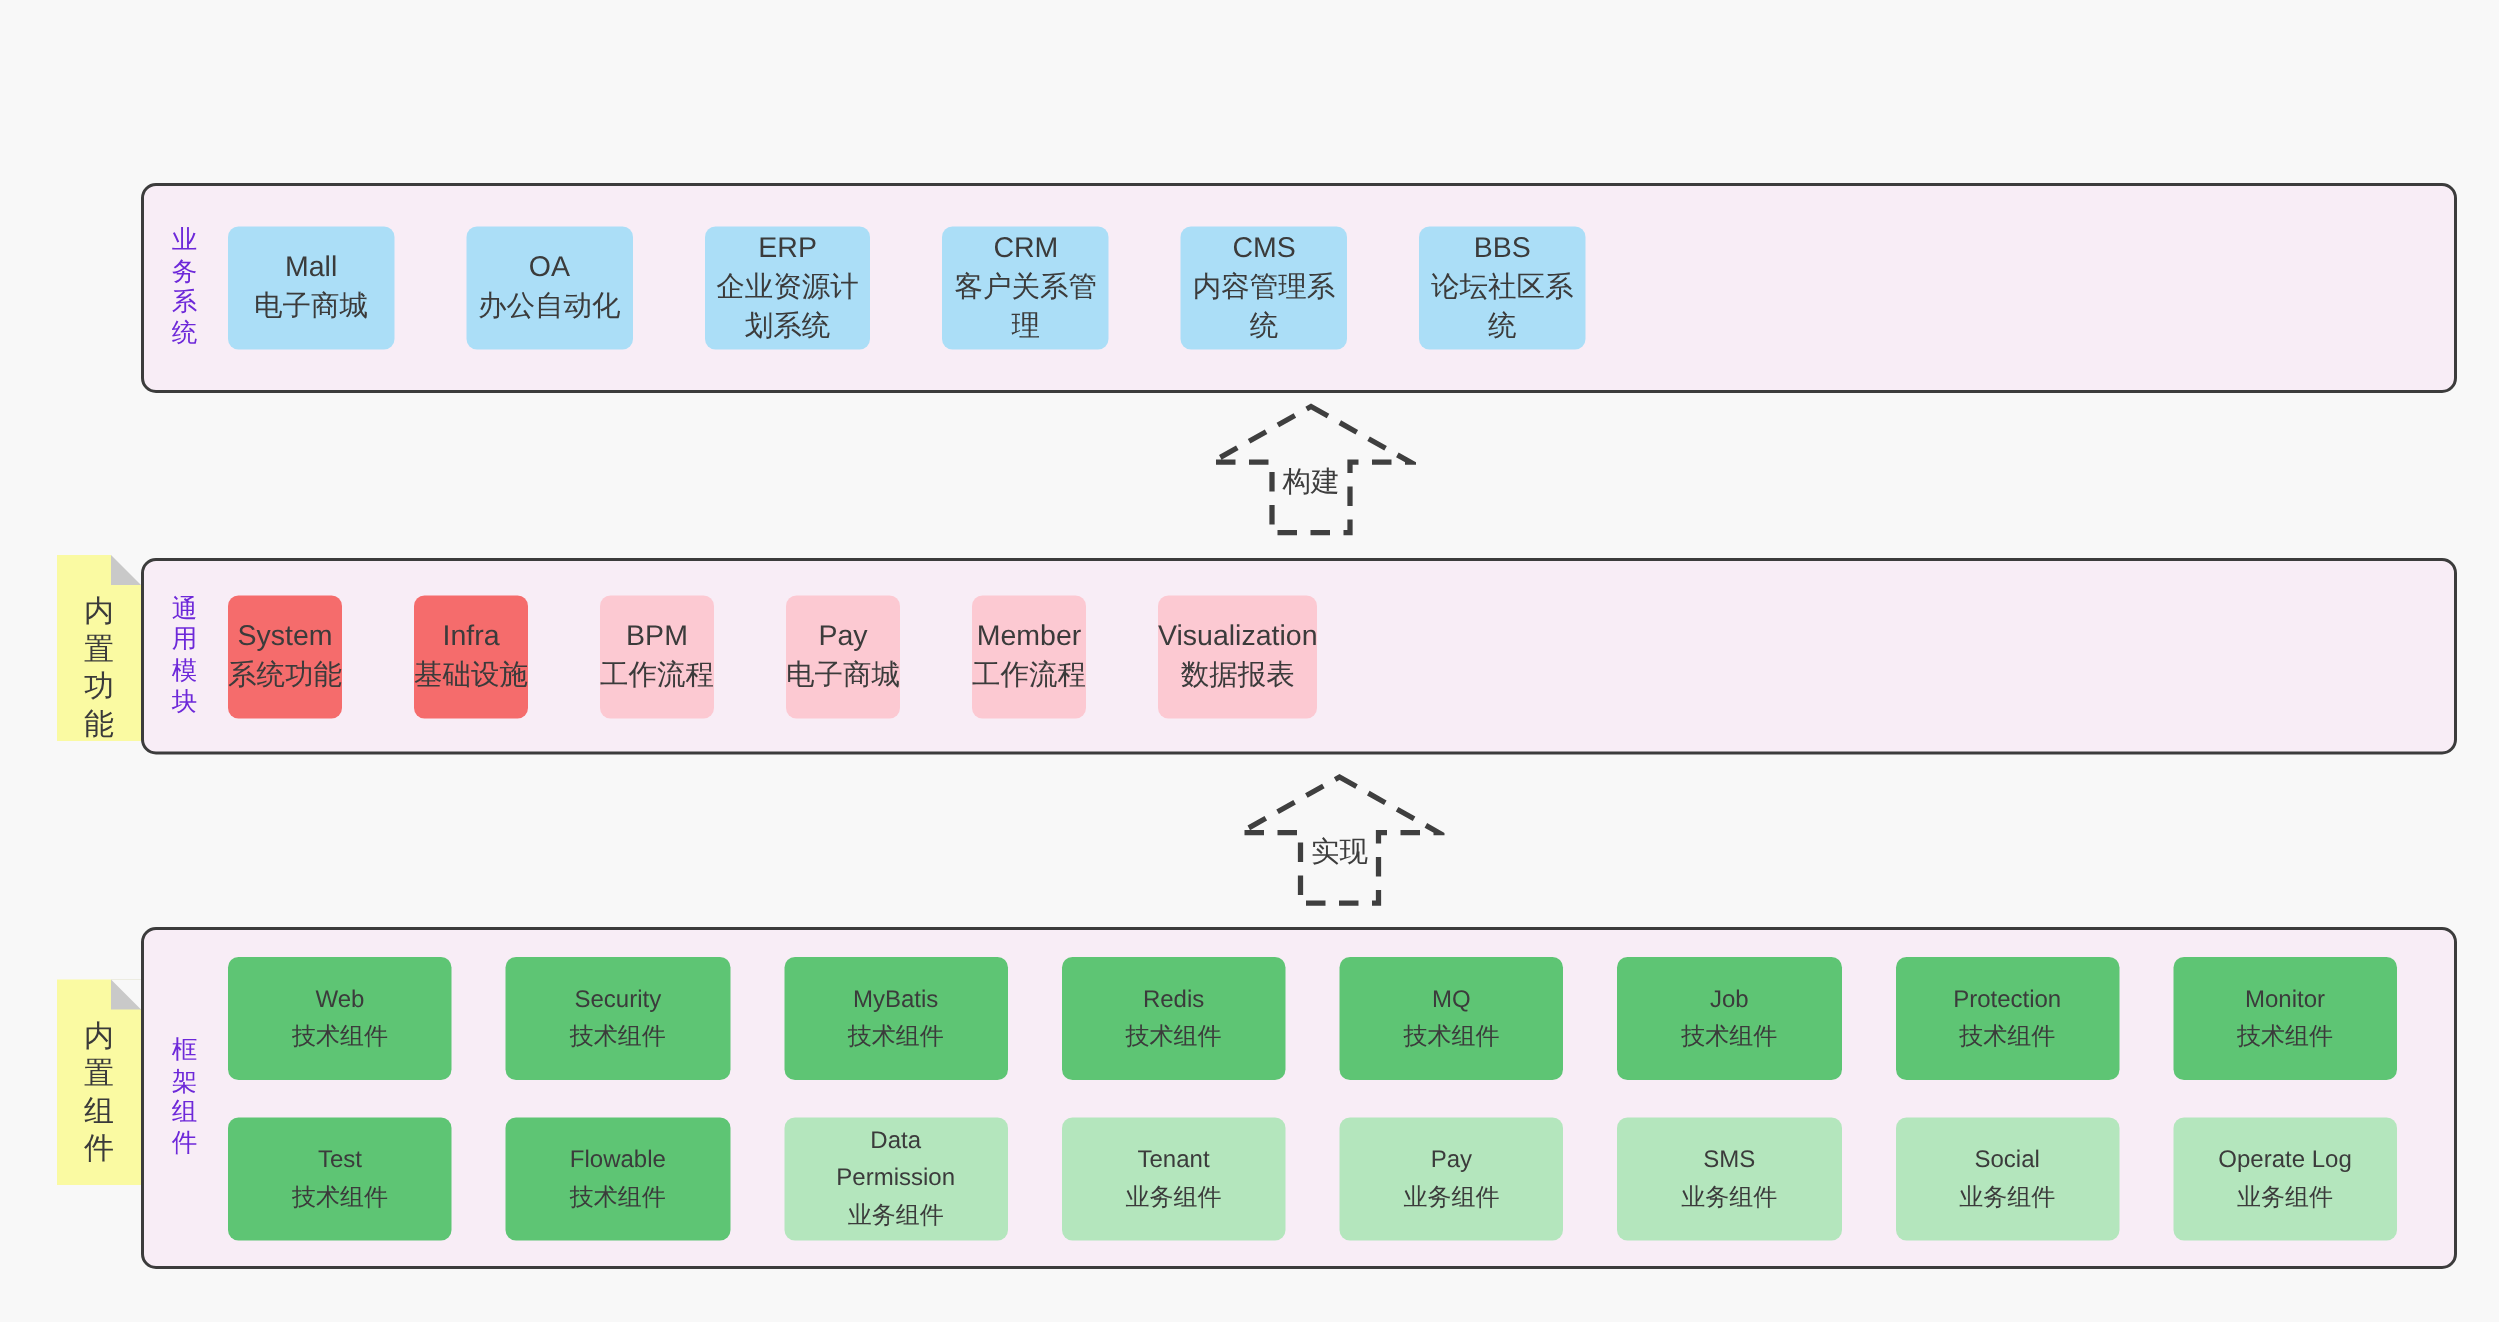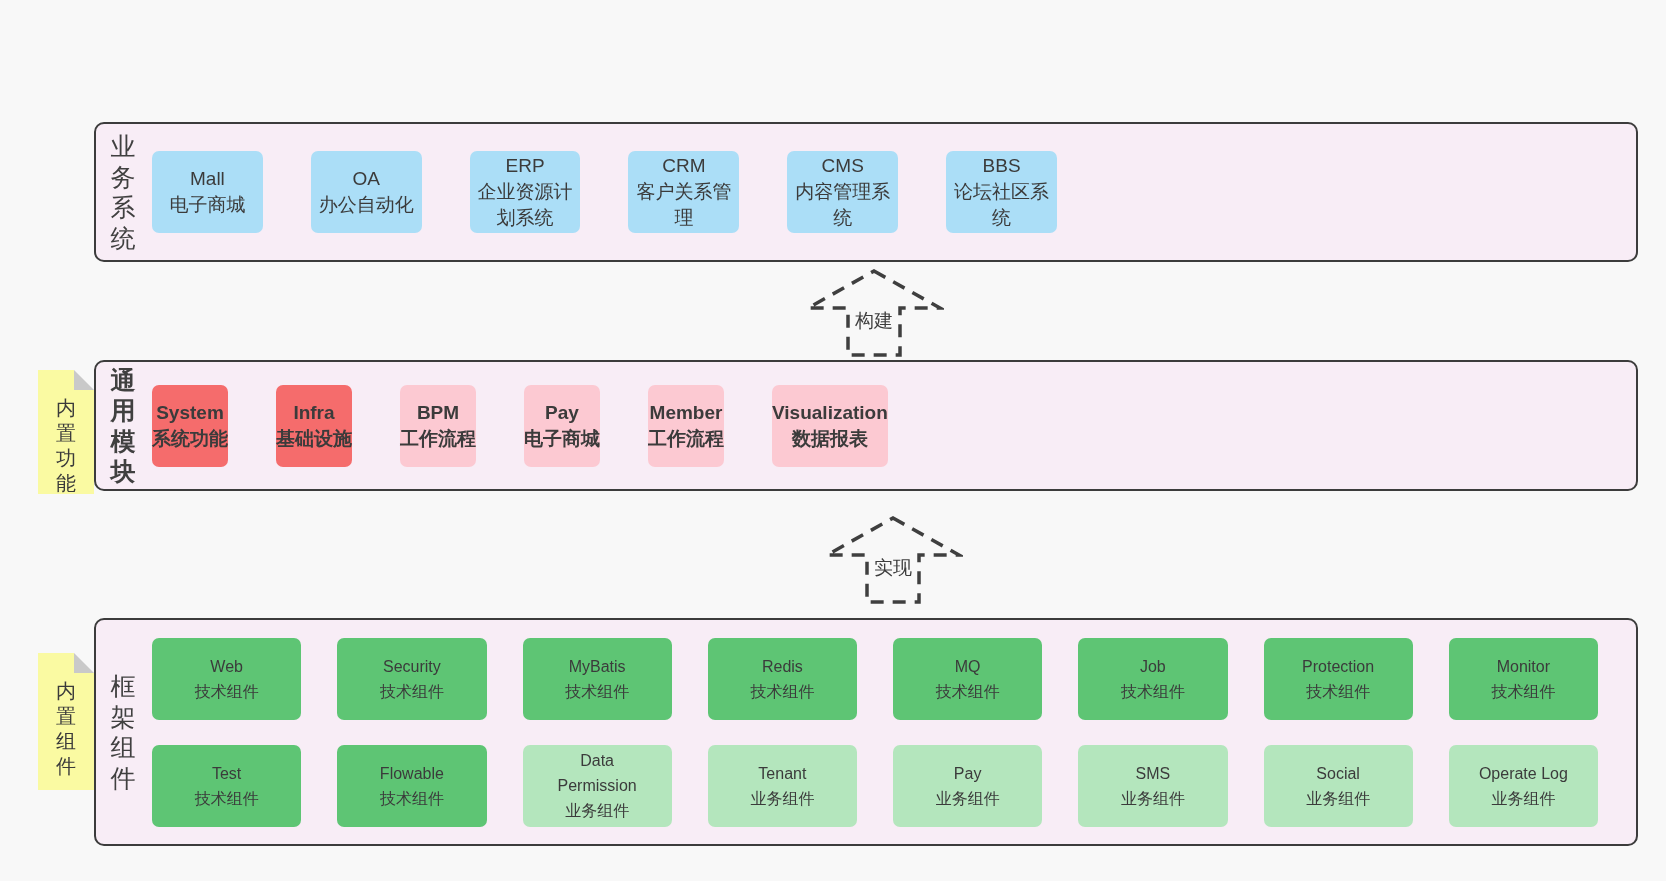--- a/index.html
+++ b/index.html
@@ -13,27 +13,27 @@
     background:#f8f8f8; overflow:hidden;
   }
 
   
   .panel {
     position:absolute; left:94px; width:1544px;
     background:#f8edf6; border:2px solid #3c3c3c; border-radius:10px;
     display:flex; align-items:center; z-index:1;
   }
   .panel-business  { top:122px; height:140px; }
-  .panel-modules   { top:360px; height:131px;font-weight:bold; }
+  .panel-modules   { top:372px; height:131px; }
   .panel-framework { top:618px; height:228px;justify-content:flex-end; }
 
   .panel-label {
     position:absolute; left:13px; top:50%; transform:translateY(-50%);
-    width:28px; font-size:25px; line-height:1.22; text-align:center;
-    word-break:break-all; color:#404040; z-index:2;
+    width:28px; font-size:17px; line-height:1.22; text-align:center;
+    word-break:break-all; color:#6d28d9; z-index:2;
   }
 
   
   .rows-wrap { display:flex; flex-direction:column; gap:25px; width:100%; }
   .row { display:flex; width:auto; }
   .row-6 { margin:0 25px 0 56px; gap:48px; }
   .row-8 { margin:0 38px 0 56px; gap:36px; }
 
   .box {
     flex:1; height:82px; border-radius:7px;

